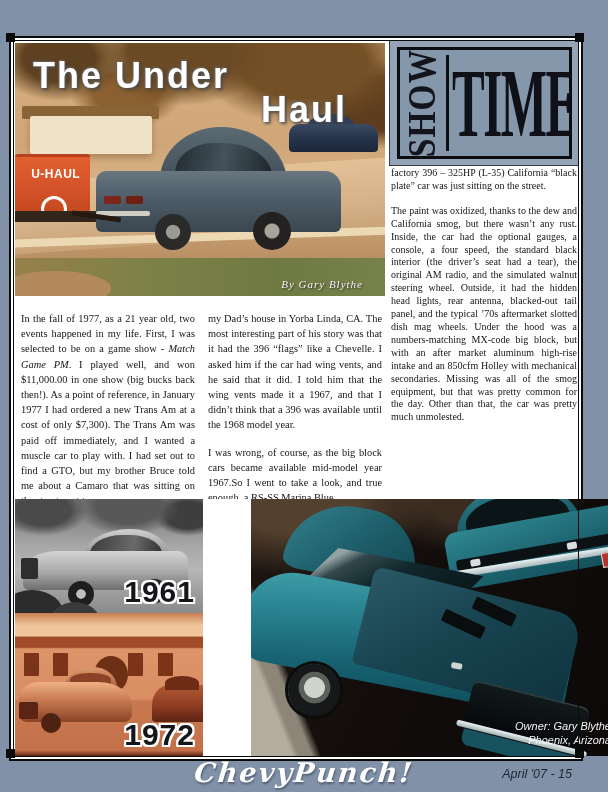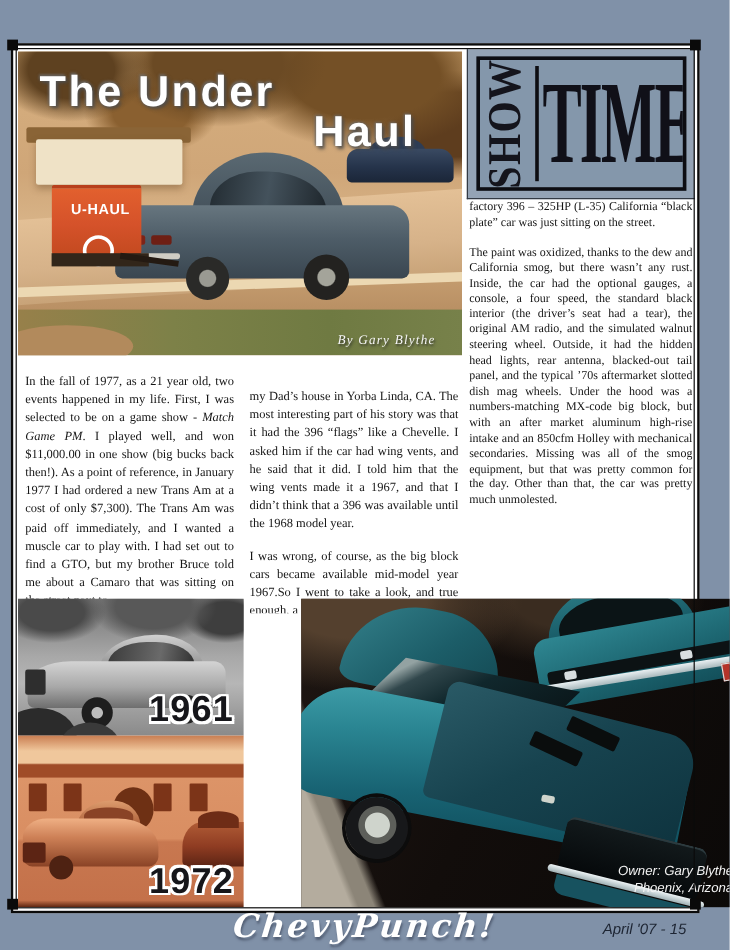--- a/index.html
+++ b/index.html
@@ -49,21 +49,21 @@
   .car67-glass{position:absolute;left:32%;bottom:62%;width:40%;height:30%;
          background:linear-gradient(100deg,#222b31 0%,#44525c 50%,#1e262c 100%);
          border-radius:40% 50% 0 0/85% 95% 0 0;}
   .car67-tail1{position:absolute;left:3%;bottom:40%;width:7%;height:7%;background:#7e2418;border-radius:2px;}
   .car67-tail2{position:absolute;left:12%;bottom:40%;width:7%;height:7%;background:#6e1f14;border-radius:2px;}
   .car67-bumper{position:absolute;left:0;bottom:30%;width:22%;height:4%;background:#cfcdc4;border-radius:2px;}
   .car67-w1{position:absolute;left:24%;bottom:0;width:36px;height:36px;border-radius:50%;
          background:radial-gradient(circle at 50% 50%,#9a9a92 0 26%,#2a2a28 30% 100%);}
   .car67-w2{position:absolute;left:64%;bottom:0;width:38px;height:38px;border-radius:50%;
          background:radial-gradient(circle at 50% 50%,#a4a49a 0 26%,#232220 30% 100%);}
-  .uhaul{position:absolute;left:0;top:44%;width:22%;height:36%;margin-left:28px;}
+  .uhaul{position:absolute;left:0;top:44%;width:22%;height:36%;}
   .uhaul-box{position:absolute;left:0;top:0;width:92%;height:60%;
          background:linear-gradient(180deg,#e2602e 0%,#d5522a 55%,#c44a20 100%);
          border-top:3px solid #b8401c;border-radius:3px;}
   .uhaul-text{position:absolute;left:8%;top:14%;width:84%;text-align:center;color:#fff;
          font-family:"Liberation Sans", sans-serif;font-weight:bold;font-size:12px;letter-spacing:.5px;}
   .uhaul-ring{position:absolute;left:32%;top:46%;width:20px;height:20px;border:3px solid #fff;border-radius:50%;}
   .uhaul-frame{position:absolute;left:0;top:62%;width:100%;height:12%;background:#32261a;}
   .uhaul-tongue{position:absolute;left:70%;top:66%;width:60%;height:5%;background:#241a12;transform:rotate(8deg);}
   .lead-title{position:absolute;left:18px;top:12px;color:#fff;z-index:4;
         font-family:"Liberation Sans", sans-serif;font-weight:bold;font-size:36px;letter-spacing:2px;
@@ -85,21 +85,21 @@
   .logo-sep{position:absolute;left:46px;top:5px;bottom:5px;width:3px;background:#0d0d12;}
   .logo-time{position:absolute;left:52px;top:50%;transform:translateY(-50%) scaleX(.5);transform-origin:left center;
         font-family:"Liberation Serif", serif;font-weight:bold;font-size:98px;line-height:98px;
         letter-spacing:-3px;color:#101018;white-space:nowrap;}
 
   
   .col{position:absolute;text-align:justify;color:#151515;overflow:hidden;z-index:3;
        font-family:"Liberation Serif", serif;}
   .col p{margin:0 0 12px 0;}
   .col-left{left:21px;top:311px;width:174px;height:188px;font-size:10.4px;line-height:15.2px;}
-  .col-mid{left:208px;top:311px;width:174px;height:188px;font-size:10.4px;line-height:15.2px;margin-top:12px;}
+  .col-mid{left:208px;top:311px;width:174px;height:188px;font-size:10.4px;line-height:15.2px;}
   .col-right{left:391px;top:167px;width:186px;height:288px;font-size:10px;line-height:12.9px;}
   .it{font-style:italic;}
 
   
   .photo-1967{position:absolute;left:15px;top:499px;width:188px;height:114px;overflow:hidden;z-index:3;
     background:
       radial-gradient(60px 34px at 15% 10%, #4a4a4a 0 45%, transparent 75%),
       radial-gradient(70px 40px at 60% 6%, #585858 0 45%, transparent 75%),
       radial-gradient(50px 30px at 92% 14%, #3e3e3e 0 45%, transparent 70%),
       linear-gradient(180deg,#7c7c7c 0%,#8e8e8e 22%,#a8a8a8 42%,#b6b6b6 62%,#9e9e9e 82%,#8a8a8a 100%);}

